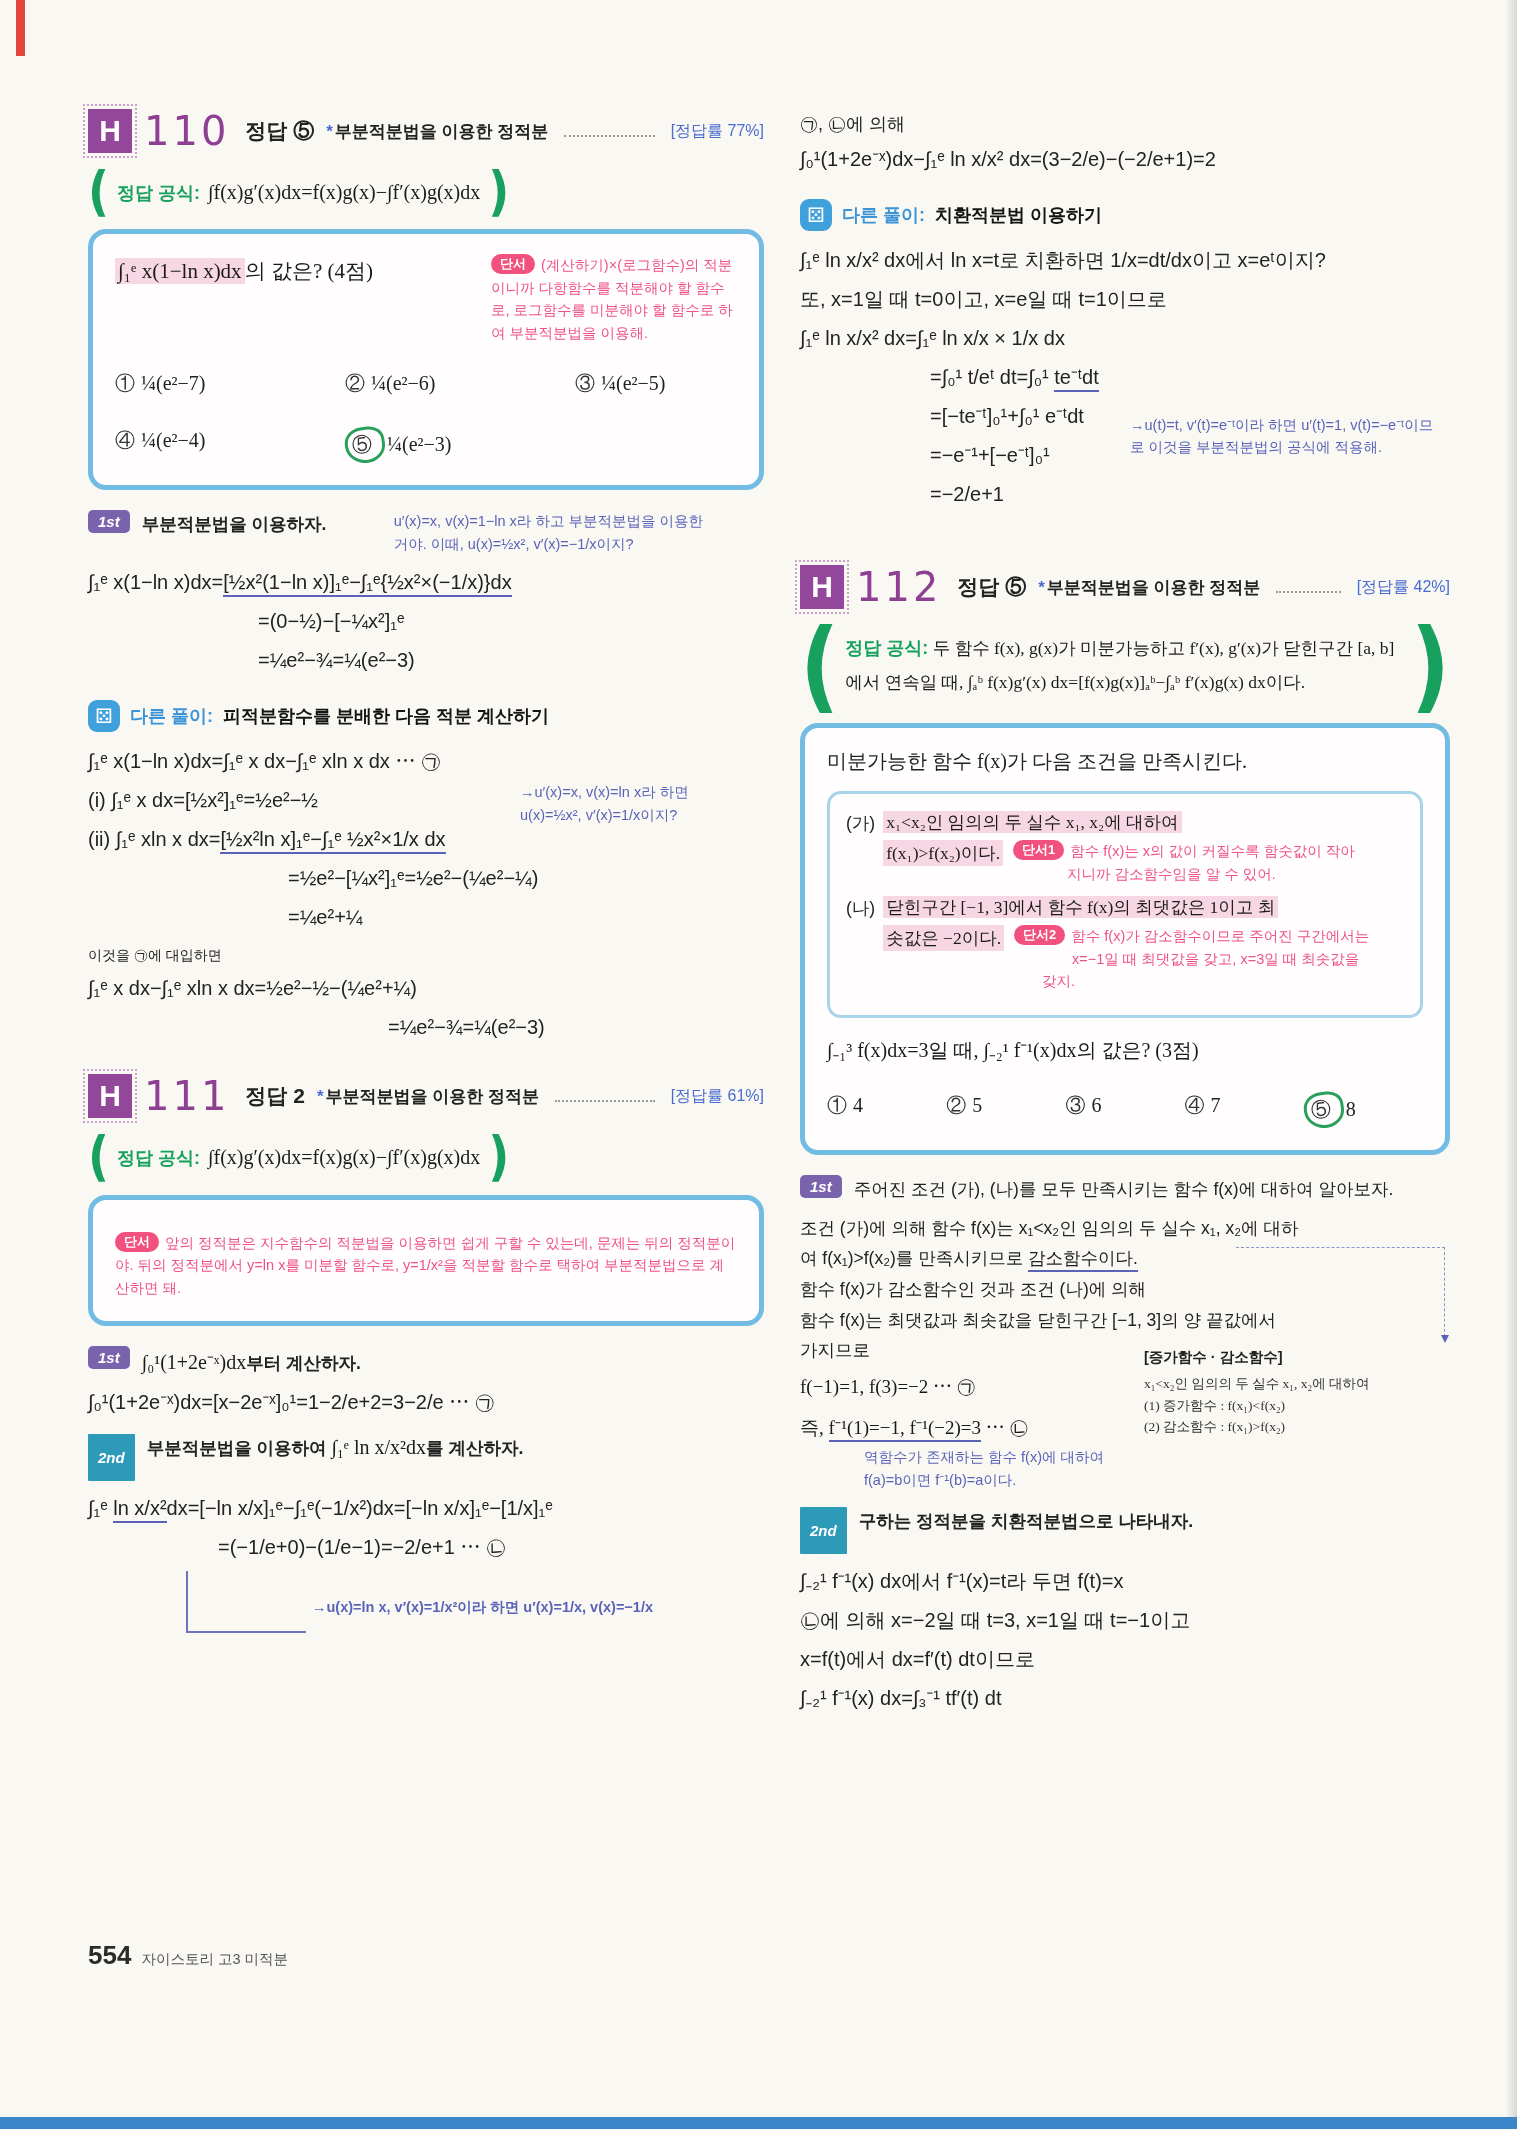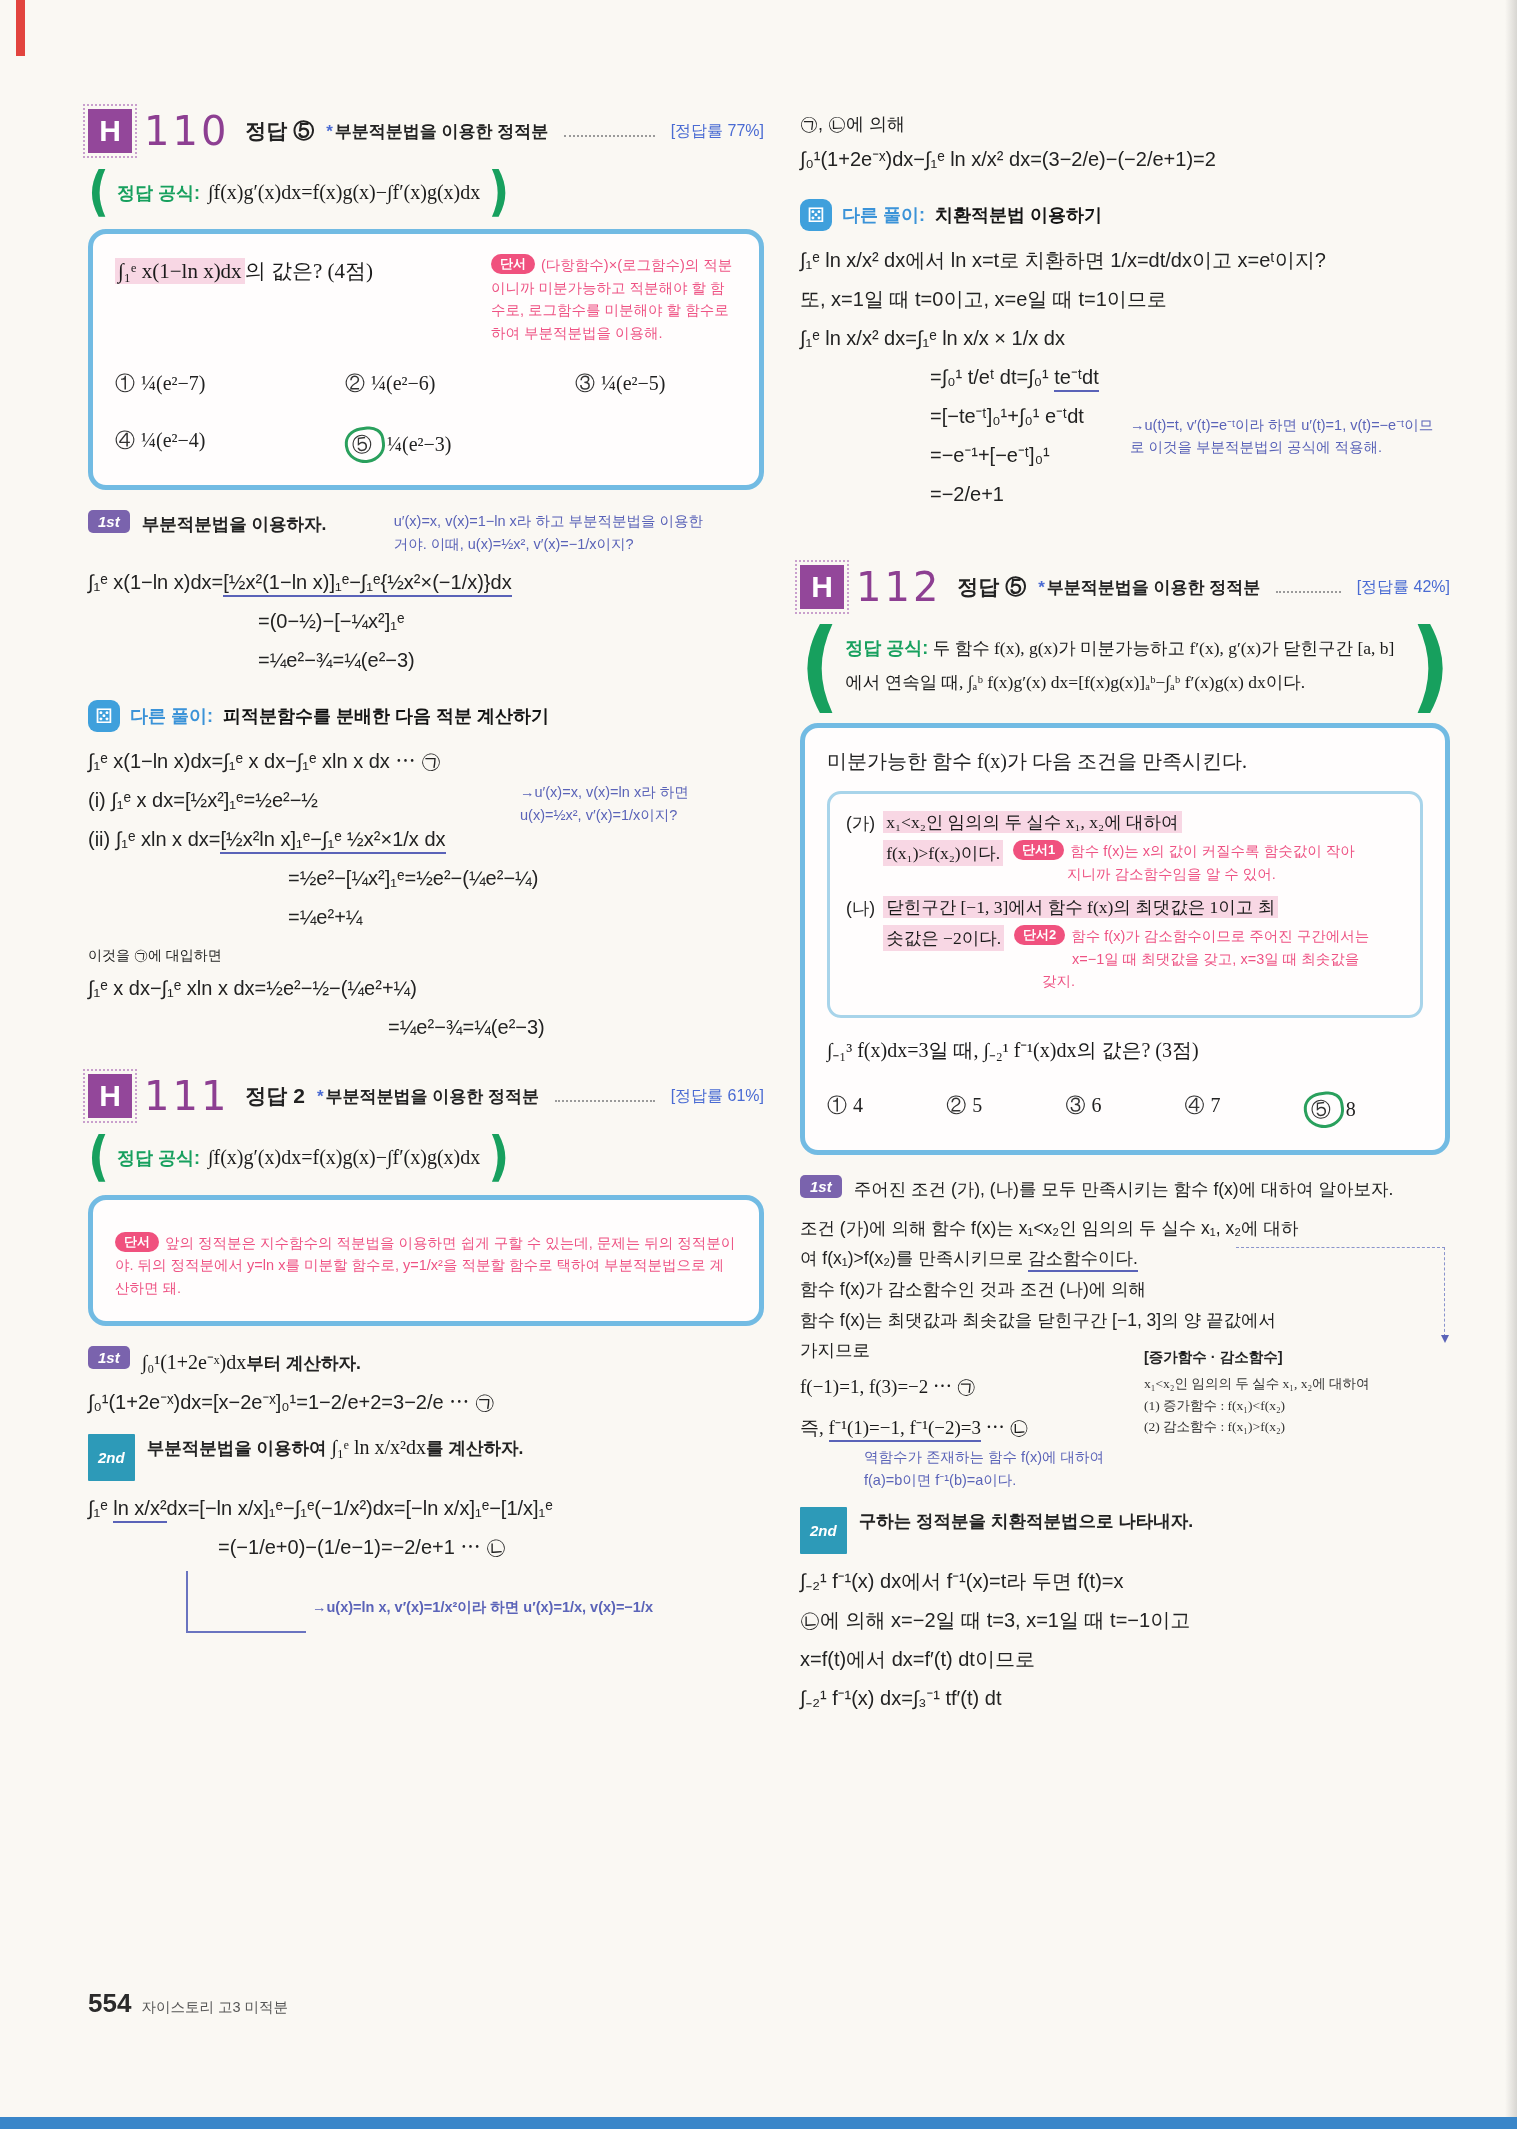--- a/index.html
+++ b/index.html
@@ -100,21 +100,21 @@
   .h112body { position:relative; font-size:17.5px; line-height:1.75; }
   .sidebox { position:absolute; right:0; top:132px; width:306px; }
   .sbtitle { font-weight:bold; font-size:14.5px; color:#222; margin-bottom:3px; }
   .sbline { font-size:13.5px; color:#333; font-family:"Liberation Serif", serif; line-height:1.6; }
   .connh { position:absolute; top:34px; left:436px; right:5px; border-top:1.5px dashed #8a94cc; }
   .connv { position:absolute; top:34px; right:5px; height:90px; border-right:1.5px dashed #8a94cc; }
   .connarrow { position:absolute; right:1px; top:122px; width:0; height:0;
     border-left:4px solid transparent; border-right:4px solid transparent; border-top:8px solid #5a63b8; }
   .notesblk { margin-left:64px; margin-top:2px; }
 
-  .footer { position:absolute; left:88px; top:1988px; display:flex; align-items:baseline; gap:10px; }
+  .footer { position:absolute; left:88px; top:1940px; display:flex; align-items:baseline; gap:10px; }
   .fpage { font-size:26px; font-weight:bold; color:#2b2b2b; }
   .ftitle { font-size:14.5px; color:#555; }
 </style>
 </head>
 <body>
 
 <div class="redtab"></div>
 <div class="edge-right"></div>
 
 <div class="col-left">
@@ -133,21 +133,21 @@
       <span class="gbr">(</span>
       <span class="flabel">정답 공식:</span>
       <span class="math">∫f(x)g′(x)dx=f(x)g(x)−∫f′(x)g(x)dx</span>
       <span class="gbr">)</span>
     </div>
 
     <div class="qbox">
       <div class="qtop">
         <div class="qmain math"><span class="hl">∫₁ᵉ x(1−ln x)dx</span><span>의 값은? (4점)</span></div>
         <div class="hintcol">
-          <span class="hint-badge">단서</span><span class="pinktext">(다항함수)×(로그함수)의 적분이니까 미분가능하고 적분해야 할 함수로, 로그함수를 미분해야 할 함수로 하여 부분적분법을 이용해.</span>
+          <span class="hint-badge">단서</span><span class="pinktext">(계산하기)×(로그함수)의 적분이니까 다항함수를 적분해야 할 함수로, 로그함수를 미분해야 할 함수로 하여 부분적분법을 이용해.</span>
         </div>
       </div>
       <div class="choices5">
         <div class="choice"><span class="cnum">①</span><span>¼(e²−7)</span></div>
         <div class="choice"><span class="cnum">②</span><span>¼(e²−6)</span></div>
         <div class="choice"><span class="cnum">③</span><span>¼(e²−5)</span></div>
         <div class="choice"><span class="cnum">④</span><span>¼(e²−4)</span></div>
         <div class="choice"><span class="greenloop"><span class="cnum">⑤</span></span><span>¼(e²−3)</span></div>
       </div>
     </div>

